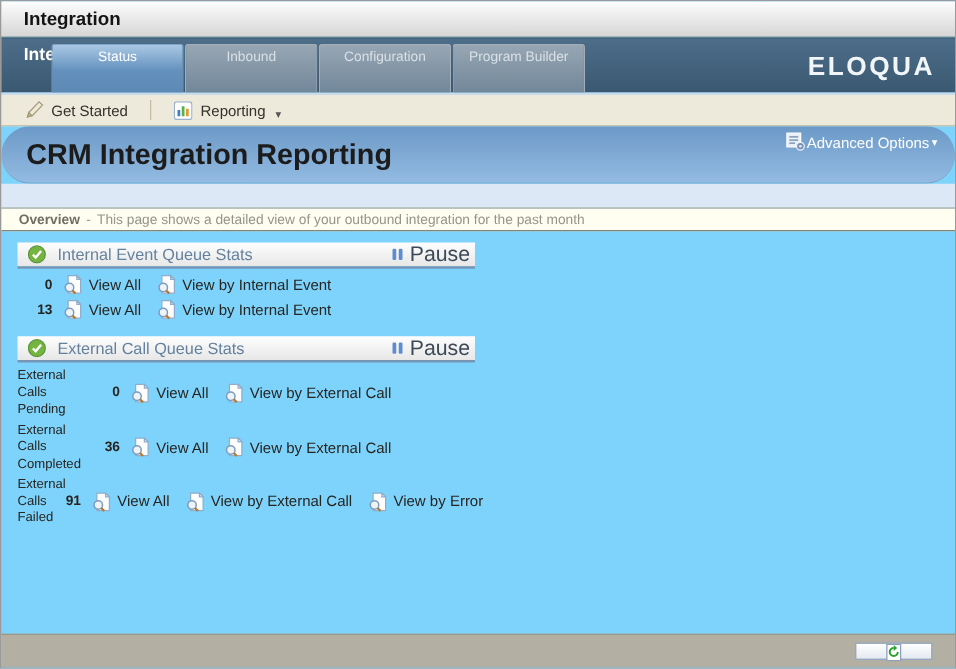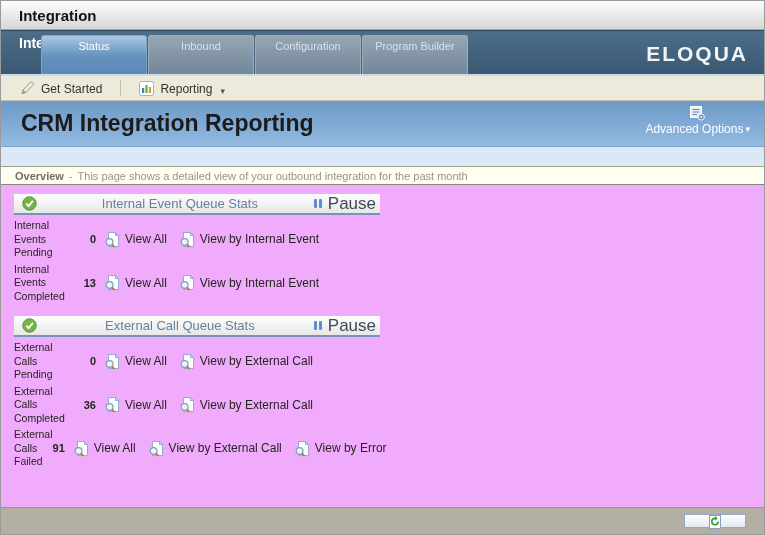--- a/index.html
+++ b/index.html
@@ -1,19 +1,19 @@
 <!DOCTYPE html>
 <html><head>
 <meta charset="utf-8">
 <style>
   * { margin:0; padding:0; box-sizing:border-box; }
   html,body { background:#e8e8e8; }
   body { font-family:"Liberation Sans", sans-serif; }
   .window{
-    position:relative; width:765px; height:535px; background:#f0abfc;
+    position:relative; width:765px; height:535px; background:#7dd3fc;
     border:1px solid #9a9a9a; overflow:hidden;
   }
   
   .titlebar{
     height:29px; background:linear-gradient(#fdfdfd,#d6d6d6);
     border-bottom:1px solid #a8a8a8; display:flex; align-items:center; padding-left:18px;
   }
   .titlebar .wtitle{ font-size:15px; font-weight:bold; color:#141414; }
   
   .navbar{
@@ -43,42 +43,43 @@
     display:flex; align-items:center; padding-left:10px;
   }
   .tool{ display:flex; align-items:flex-end; gap:6px; font-size:12px; color:#33322c; cursor:default; padding:0 8px; }
   .tool .caret{ font-size:9px; color:#555; margin-left:2px; }
   .toolsep{ width:1px; height:16px; background:#c0bca6; margin:0 10px; }
   
   .banner{
     position:relative; height:46px;
     background:linear-gradient(#6c99c7,#93bbe2);
     border-bottom:1px solid #7fa3c6;
+    border-radius:23px;
   }
   .banner h1{ position:absolute; left:20px; top:9px; font-size:23px; font-weight:bold; color:#1c1c1c; }
   .adv{
-    position:absolute; right:14px; top:4px; display:flex; flex-direction:column;
+    position:absolute; right:14px; top:4px; display:flex; flex-direction:row;
     align-items:center; color:#fdfefe; font-size:12px; cursor:default;
   }
   .adv .advlabel{ display:flex; align-items:center; gap:2px; }
   .adv .caret{ font-size:9px; }
   .substrip{ height:20px; background:#dce8f6; border-bottom:1px solid #9aa18c; }
   
   .overview{
     height:18px; background:#fffef1; border-bottom:1px solid #85857a;
     display:flex; align-items:center; padding-left:14px; font-size:11px; color:#95948a; gap:5px;
   }
   .overview b{ color:#6e6e62; }
   
   .content{ padding:9px 0 0 13px; }
   .section{ width:366px; margin-bottom:13px; }
   .section-header{
     display:flex; align-items:center; height:21px;
     background:linear-gradient(#fefefe,#e7e7e7);
-    border-bottom:2px solid #7795b5; padding:0 4px 0 8px;text-align:center;
+    border-bottom:2px solid #7795b5; padding:0 4px 0 8px;
   }
   .section-title{ font-size:13px; color:#64819e; margin-left:9px; flex:1; }
   .pause{ display:flex; align-items:center; gap:6px; cursor:default; }
   .pause-icon{ display:flex; gap:2px; }
   .pause-icon i{ display:block; width:3px; height:9px; background:#5b8dd0; border-radius:1px; }
   .pause-label{ font-size:17px; color:#3c4a58; }
   .rows{ padding-top:4px; }
   .stat-row{ display:flex; align-items:center; margin-bottom:3px; }
   .stat-label{ width:54px; font-size:10.5px; line-height:13.5px; color:#26251f; }
   .stat-value{ width:28px; text-align:right; font-size:11px; font-weight:bold; color:#26251f; }
@@ -184,21 +185,20 @@
       <span class="pause">
         <span class="pause-icon">
               <i></i>
               <i></i>
             </span>
         <span class="pause-label">Pause</span>
       </span>
     </div>
     <div class="rows">
   <div class="stat-row">
-    <div class="stat-label">Internal Events Pending</div>
     <div class="stat-value">0</div>
     <div class="stat-links">
   <span class="view-link">
     <span class="icon">
       <svg width="17" height="17" viewBox="0 0 17 17">
         <path d="M4.5 1.5 h7 l3 3 v11 h-10 z" fill="#fdfdfd" stroke="#90aecb"></path>
         <path d="M11.5 1.5 v3 h3 z" fill="#dce8f3" stroke="#90aecb"></path>
         <circle cx="5.6" cy="11" r="3.4" fill="#eef3f8" stroke="#7e9cbd" stroke-width="1.2"></circle>
         <line x1="8" y1="13.4" x2="10.4" y2="15.8" stroke="#b8762e" stroke-width="1.8"></line>
       </svg>
@@ -214,21 +214,20 @@
         <circle cx="5.6" cy="11" r="3.4" fill="#eef3f8" stroke="#7e9cbd" stroke-width="1.2"></circle>
         <line x1="8" y1="13.4" x2="10.4" y2="15.8" stroke="#b8762e" stroke-width="1.8"></line>
       </svg>
     </span>
     <span class="view-link-label">View by Internal Event</span>
   </span>
 </div>
   </div>
 
   <div class="stat-row">
-    <div class="stat-label">Internal Events Completed</div>
     <div class="stat-value">13</div>
     <div class="stat-links">
   <span class="view-link">
     <span class="icon">
       <svg width="17" height="17" viewBox="0 0 17 17">
         <path d="M4.5 1.5 h7 l3 3 v11 h-10 z" fill="#fdfdfd" stroke="#90aecb"></path>
         <path d="M11.5 1.5 v3 h3 z" fill="#dce8f3" stroke="#90aecb"></path>
         <circle cx="5.6" cy="11" r="3.4" fill="#eef3f8" stroke="#7e9cbd" stroke-width="1.2"></circle>
         <line x1="8" y1="13.4" x2="10.4" y2="15.8" stroke="#b8762e" stroke-width="1.8"></line>
       </svg>

